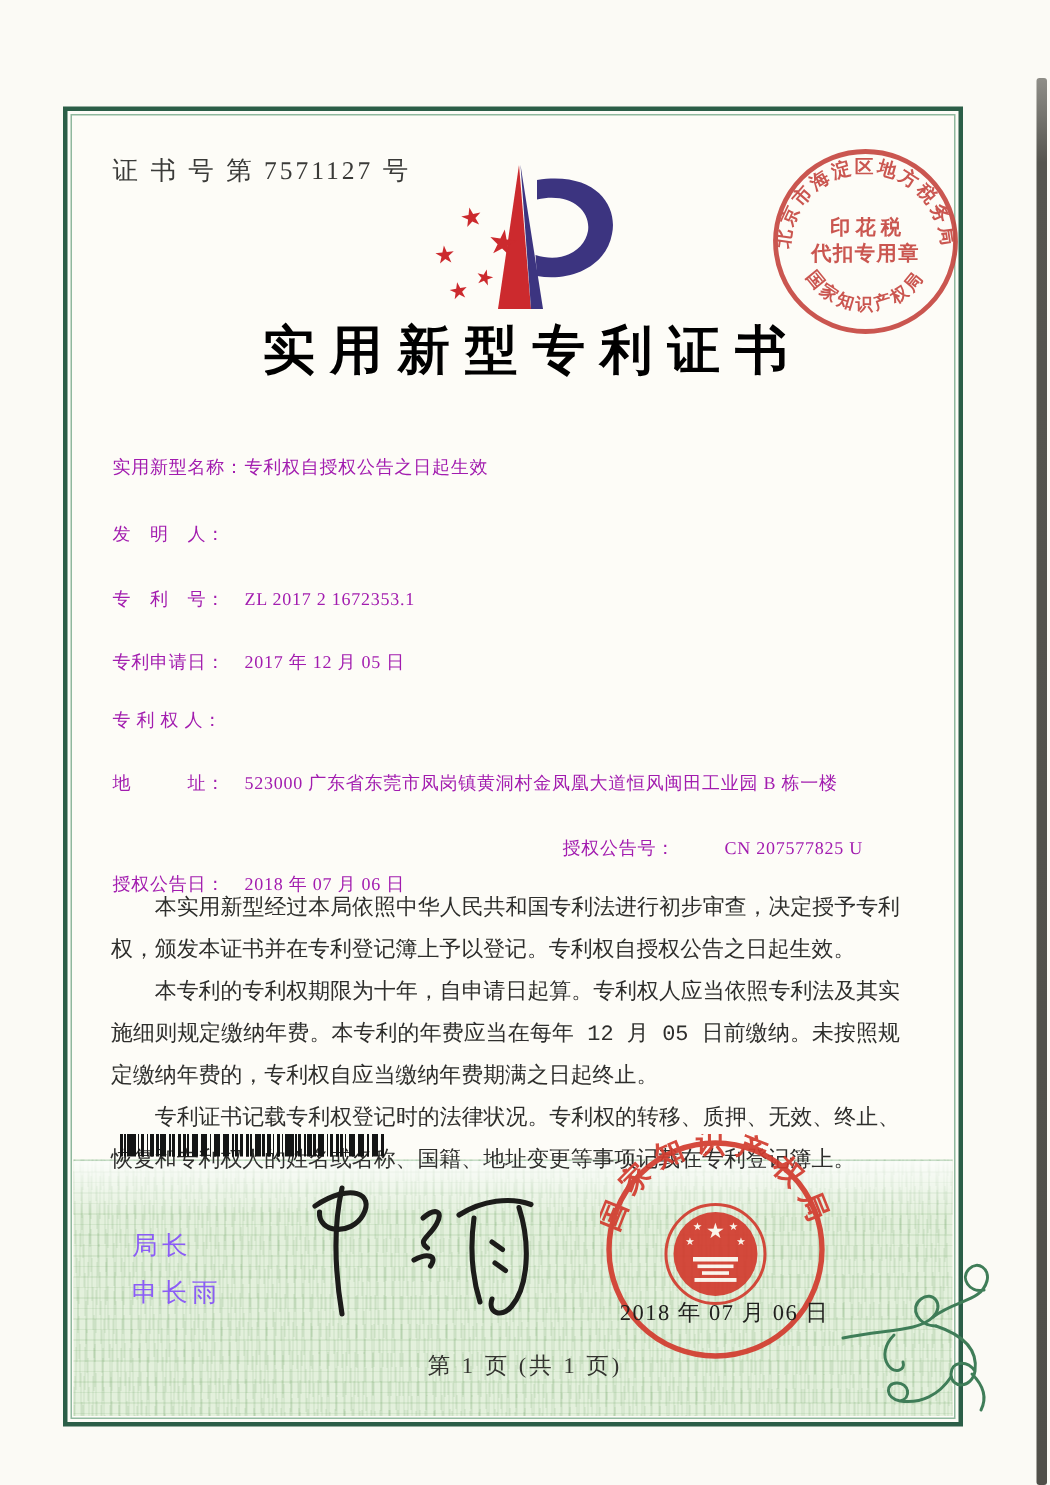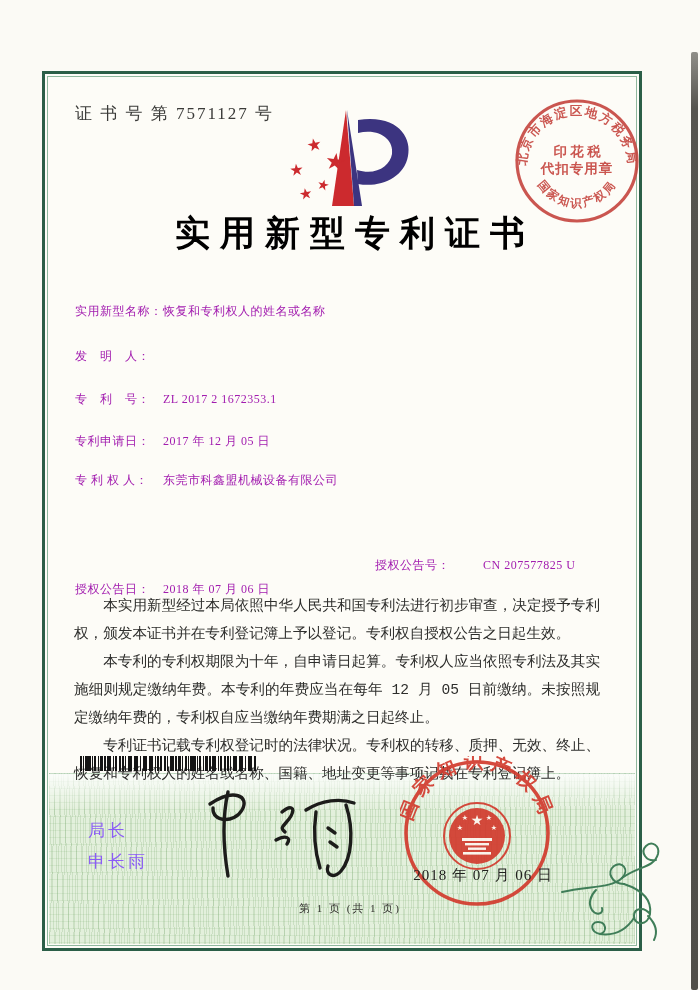--- a/index.html
+++ b/index.html
@@ -75,21 +75,21 @@
   .seal{position:absolute;left:400px;top:756px;width:154px;height:154px;opacity:.92;}
   .seal-date{
     position:absolute;left:408px;top:866px;width:150px;text-align:center;
     font-size:15px;color:#20201e;letter-spacing:1px;white-space:nowrap;
   }
 
   .ornament{position:absolute;left:560px;top:838px;width:106px;height:104px;}
 
   .footer{
     position:absolute;left:0;top:901px;width:700px;text-align:center;
-    font-size:11px;color:#33332f;letter-spacing:2px;
+    font-size:15px;color:#33332f;letter-spacing:2px;
   }
 </style>
 </head>
 <body>
 
 <div class="scan">
 
   <div class="scan-edge"></div>
 
   <div class="cert-border">
@@ -123,36 +123,39 @@
       <textPath href="#taxBot" startOffset="50%" text-anchor="middle">国家知识产权局</textPath>
     </text>
     <text x="65" y="60" font-size="13.5" fill="#c4403a" font-weight="bold" text-anchor="middle">印 花 税</text>
     <text x="65" y="77" font-size="13.5" fill="#c4403a" font-weight="bold" text-anchor="middle" letter-spacing="1">代扣专用章</text>
   </svg>
 
   <div class="title">实用新型专利证书</div>
 
   <div class="field-row" style="top:302px">
     <span class="lbl">实用新型名称：</span>
-    <span class="val">恢复和专利权人的姓名或名称</span>
+    <span class="val">专利权自授权公告之日起生效</span>
   </div>
   <div class="field-row" style="top:347px">
     <span class="lbl">发　明　人：</span>
   </div>
   <div class="field-row" style="top:390px">
     <span class="lbl">专　利　号：</span>
     <span class="val">ZL 2017 2 1672353.1</span>
   </div>
   <div class="field-row" style="top:432px">
     <span class="lbl">专利申请日：</span>
     <span class="val">2017 年 12 月 05 日</span>
   </div>
   <div class="field-row" style="top:471px">
     <span class="lbl">专 利 权 人：</span>
-    <span class="val">东莞市科鑫盟机械设备有限公司</span>
+  </div>
+  <div class="field-row" style="top:513px">
+    <span class="lbl">地　　　址：</span>
+    <span class="val">523000 广东省东莞市凤岗镇黄洞村金凤凰大道恒风闽田工业园 B 栋一楼</span>
   </div>
   <div class="field-row" style="top:580px">
     <span class="lbl">授权公告日：</span>
     <span class="val">2018 年 07 月 06 日</span>
   </div>
   <div class="field-row grant-no" style="top:556px">
     <span class="lbl">授权公告号：</span>
     <span class="val">CN 207577825 U</span>
   </div>
 

